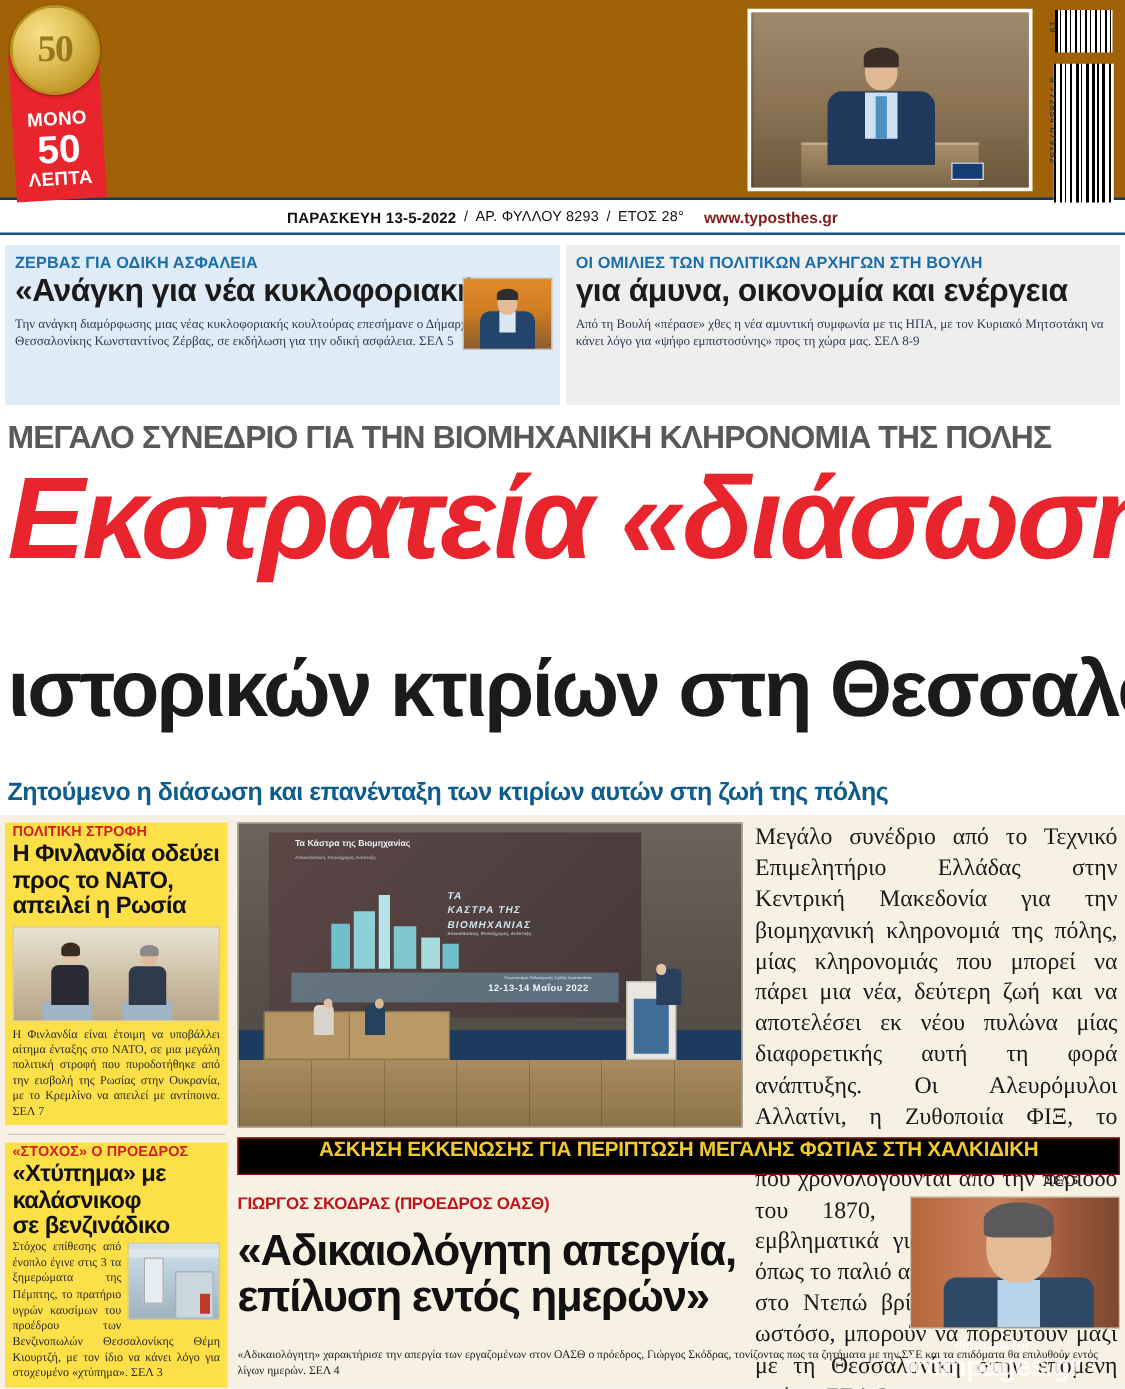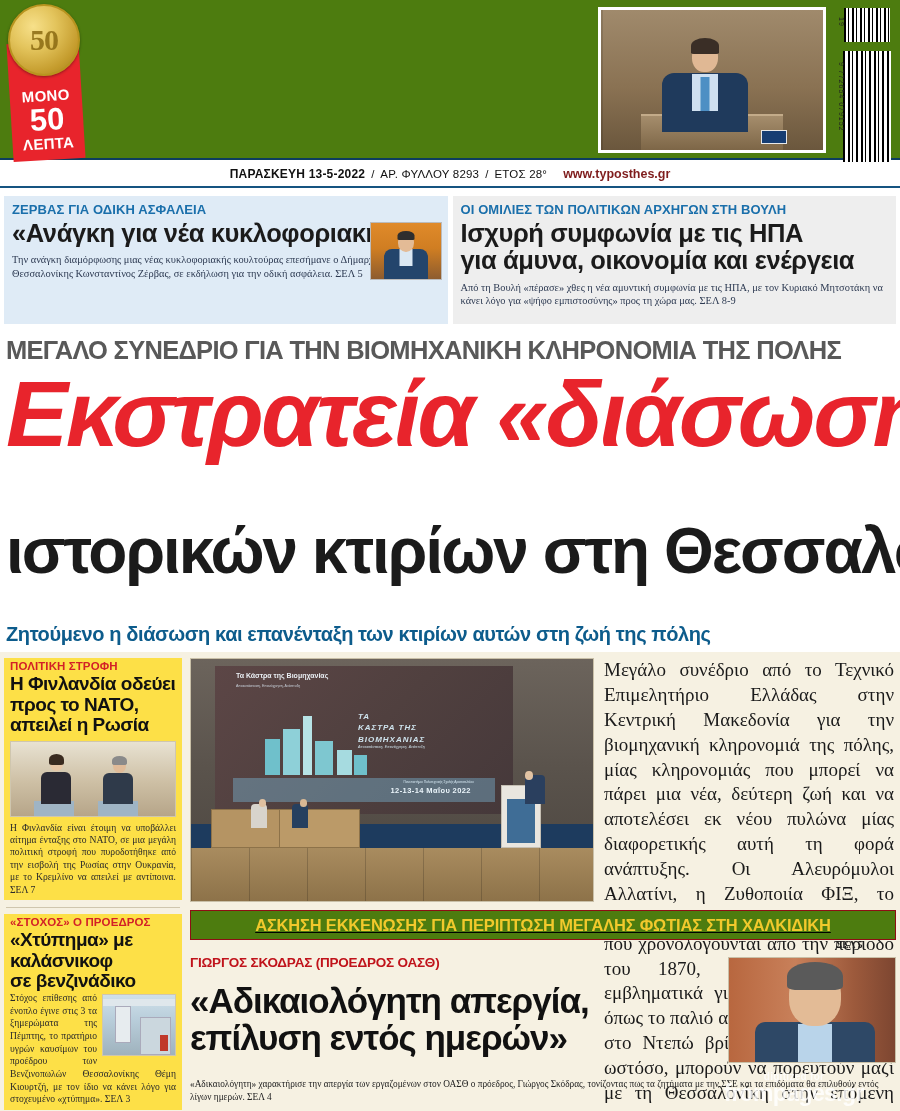--- a/index.html
+++ b/index.html
@@ -7,21 +7,21 @@
     width: 900px; height: 1111px;
     background: #ffffff;
     font-family: "Liberation Sans", sans-serif;
     overflow: hidden;
   }
   .page { position: relative; width: 900px; height: 1111px; background: #fff; }
 
   
   .masthead {
     position: absolute; left: 0; top: 0; width: 900px; height: 160px;
-    background: #4d7c0f;
+    background: #a16207;
     border-bottom: 2px solid #0d3d5f;
   }
   .masthead-inner { position: relative; width: 100%; height: 100%; }
   .coin {
     position: absolute; left: 8px; top: 4px; width: 72px; height: 72px;
     border-radius: 50%;
     background: radial-gradient(circle at 34% 30%, #f7e08a 0%, #e3c45c 35%, #c49b2c 72%, #9d7a1c 100%);
     border: 2px solid #b8941f;
     z-index: 4;
     display: flex; align-items: center; justify-content: center;
@@ -273,22 +273,22 @@
   .right-col {
     position: absolute; left: 604px; top: 6px; width: 292px; height: 244px;
     font-family: "Liberation Serif", serif;
     font-size: 19px; line-height: 1.31; color: #1a1a1a; text-align: justify;
     padding-right: 2px;
   }
 
   
   .red-banner {
     position: absolute; left: 190px; top: 258px; width: 706px; height: 30px;
-    background: #4d7c0f; border: 1px solid #8d0e14;
-    display: flex; align-items: center; justify-content: center; text-decoration: underline;
+    background: #000000; border: 1px solid #8d0e14;
+    display: flex; align-items: flex-start; justify-content: center; text-decoration: underline;
   }
   .red-banner-txt {
     color: #f2c92c; font-size: 16.5px; font-weight: bold; letter-spacing: -.2px;
   }
   .sel5 {
     position: absolute; left: 836px; top: 288px;
     font-family: "Liberation Serif", serif; font-size: 9.5px; font-weight: bold; color: #222;
   }
 
   
@@ -391,21 +391,20 @@
           <div class="tt-shirt"></div>
         <div class="tt-head"></div>
           <div class="tt-hair"></div>
       </div>
       <div class="teaser-sum">Την ανάγκη διαμόρφωσης μιας νέας κυκλοφοριακής κουλτούρας επεσήμανε ο Δήμαρχος Θεσσαλονίκης Κωνσταντίνος Ζέρβας, σε εκδήλωση για την οδική ασφάλεια. ΣΕΛ 5</div>
     </div>
 
     <div class="teaser right">
       <div class="teaser-kicker">ΟΙ ΟΜΙΛΙΕΣ ΤΩΝ ΠΟΛΙΤΙΚΩΝ ΑΡΧΗΓΩΝ ΣΤΗ ΒΟΥΛΗ</div>
       <div class="teaser-title">
-        <span class="ln">Ισχυρή συμφωνία με τις ΗΠΑ</span>
         <span class="ln">για άμυνα, οικονομία και ενέργεια</span>
       </div>
       <div class="teaser-sum">Από τη Βουλή «πέρασε» χθες η νέα αμυντική συμφωνία με τις ΗΠΑ, με τον Κυριακό Μητσοτάκη να κάνει λόγο για «ψήφο εμπιστοσύνης» προς τη χώρα μας. ΣΕΛ 8-9</div>
     </div>
   </div>
 
   <div class="kicker-main">ΜΕΓΑΛΟ ΣΥΝΕΔΡΙΟ ΓΙΑ ΤΗΝ ΒΙΟΜΗΧΑΝΙΚΗ ΚΛΗΡΟΝΟΜΙΑ ΤΗΣ ΠΟΛΗΣ</div>
   <div class="headline-red">Εκστρατεία «διάσωσης»</div>
   <div class="headline-black">ιστορικών κτιρίων στη Θεσσαλονίκη</div>
   <div class="sub-blue">Ζητούμενο η διάσωση και επανένταξη των κτιρίων αυτών στη ζωή της πόλης</div>

